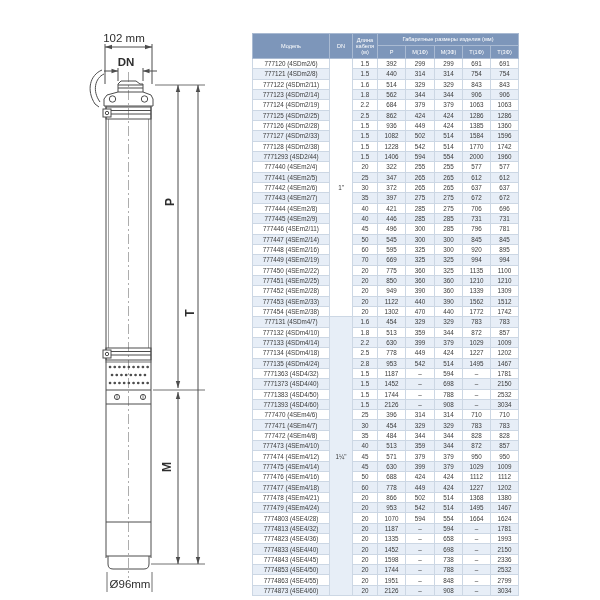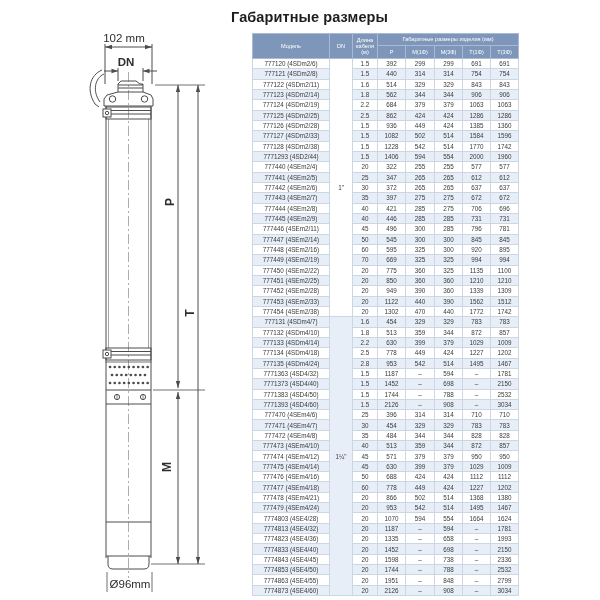--- a/index.html
+++ b/index.html
@@ -140,21 +140,20 @@
     </g>
 
     <text x="124" y="42" text-anchor="middle" font-size="11.5">102 mm</text>
     <text x="126" y="66" text-anchor="middle" font-size="11.5" font-weight="600">DN</text>
     <text x="174" y="202" text-anchor="middle" font-size="12" font-weight="600" transform="rotate(-90 174 202)">P</text>
     <text x="194" y="313" text-anchor="middle" font-size="12" font-weight="600" transform="rotate(-90 194 313)">T</text>
     <text x="171" y="467" text-anchor="middle" font-size="12" font-weight="600" transform="rotate(-90 171 467)">M</text>
     <text x="130" y="588" text-anchor="middle" font-size="11.5">Ø96mm</text>
   </svg>
 
-  <div id="title">Габаритные размеры</div>
 
   <div id="tableWrap">
     <table>
       <colgroup>
         <col class="c-model">
           <col class="c-dn">
           <col class="c-cable">
         <col class="c-p">
           <col class="c-m1">
           <col class="c-m3">

